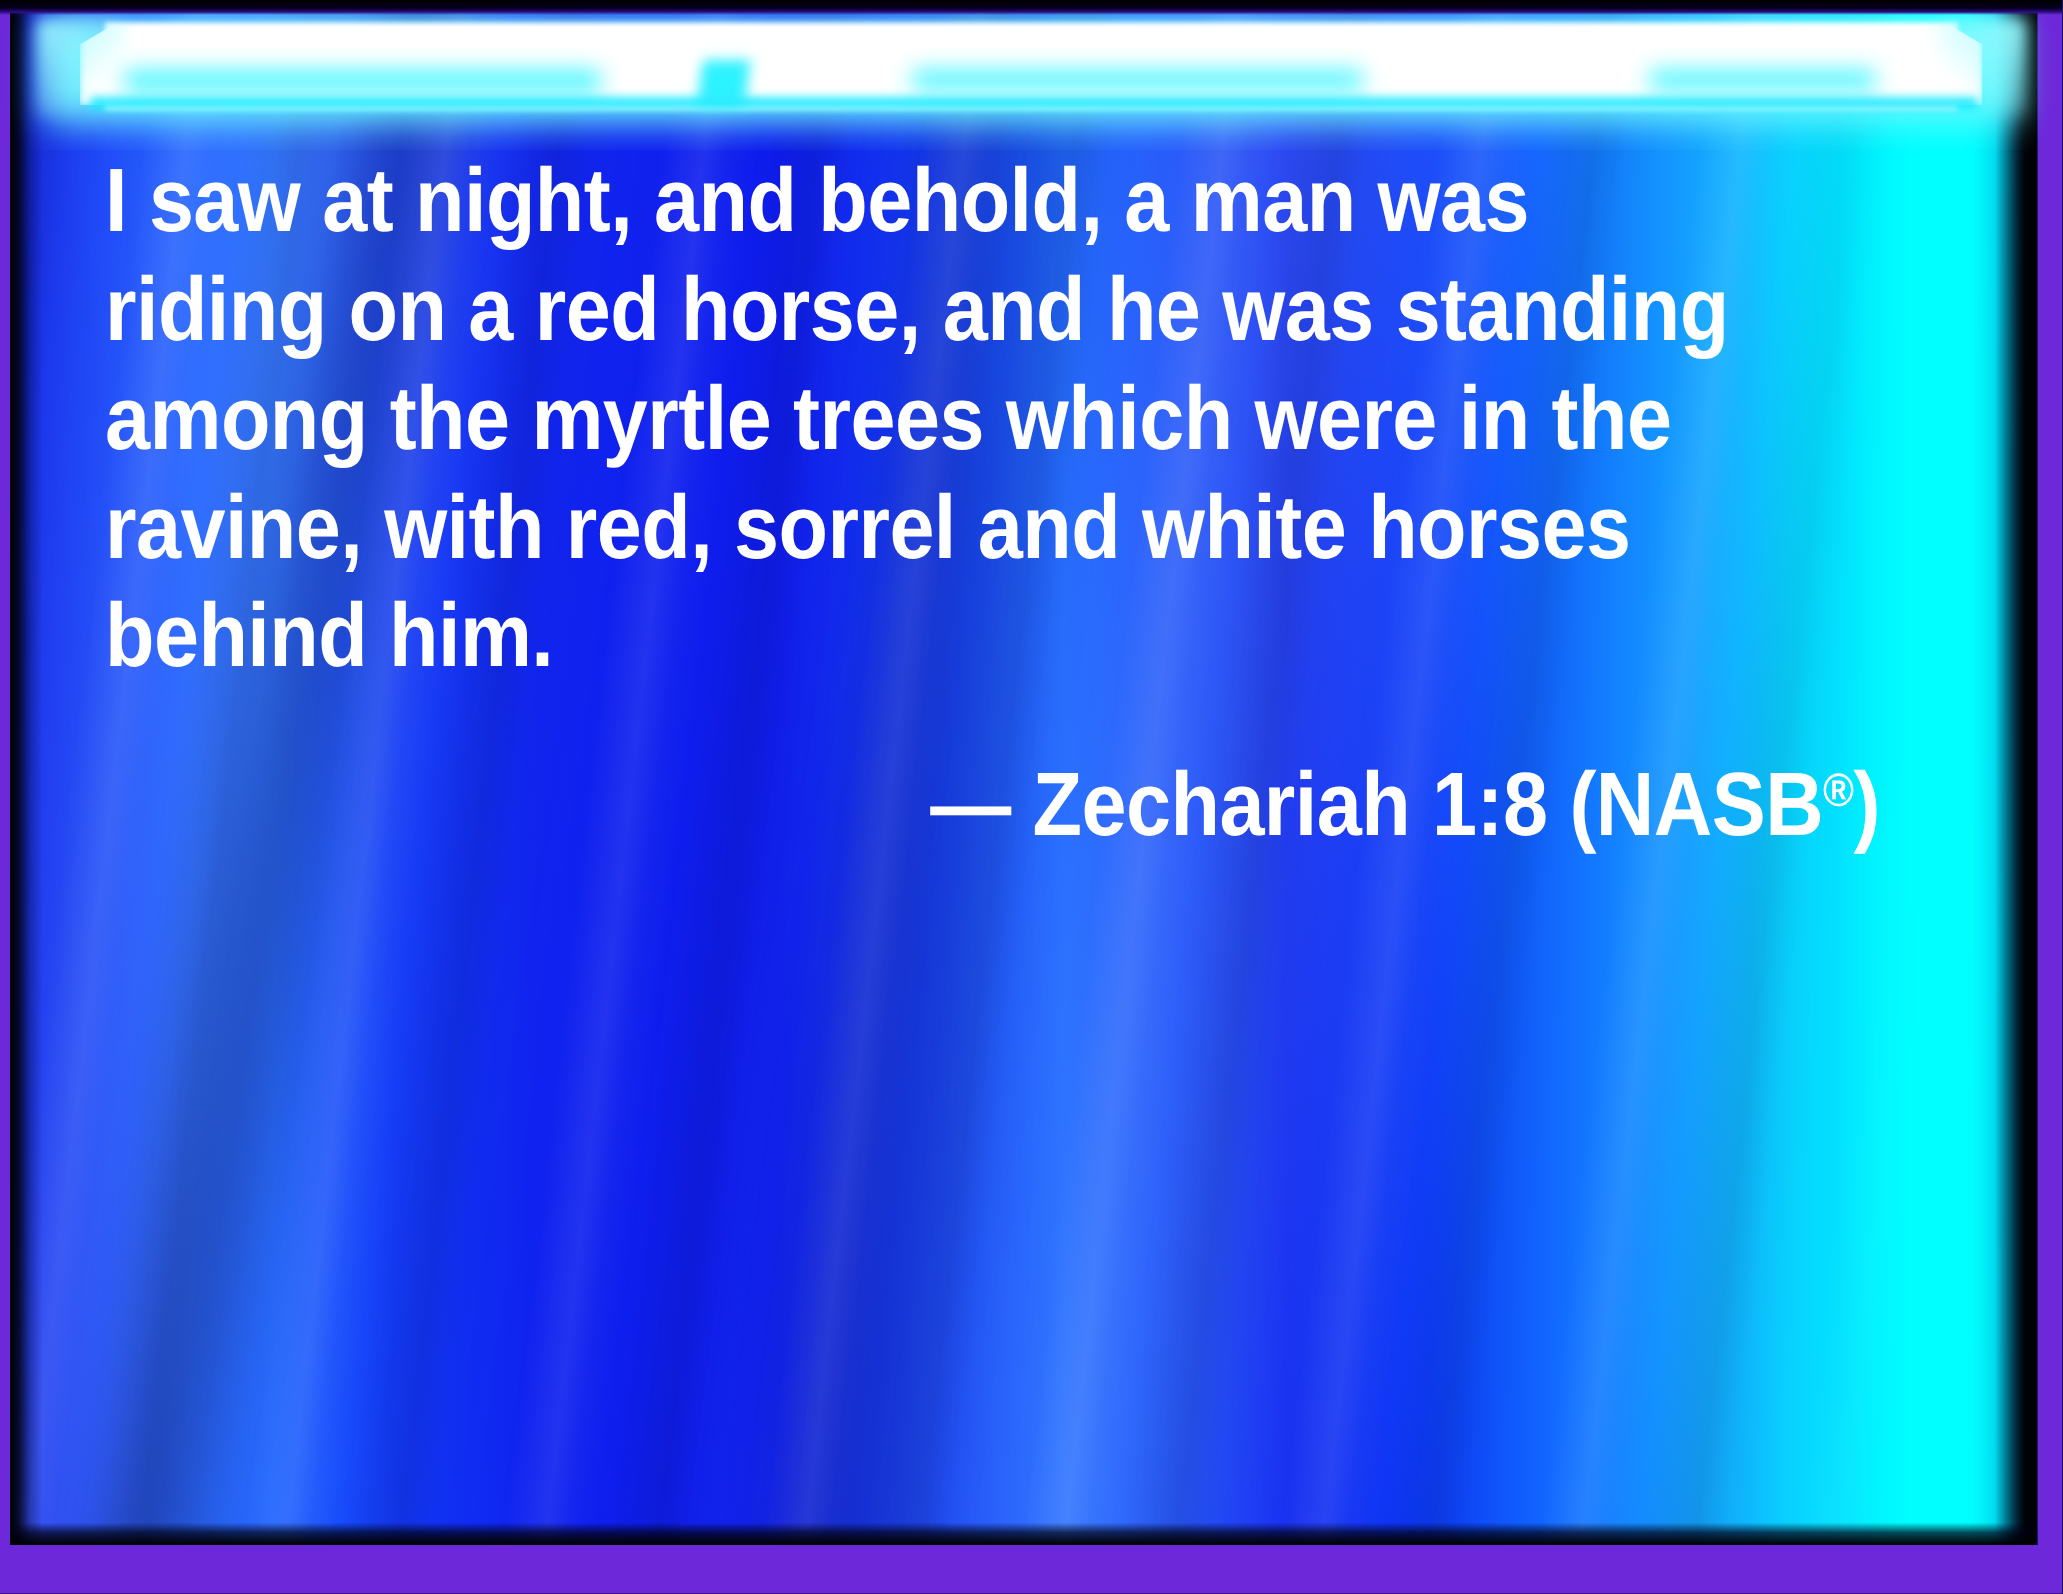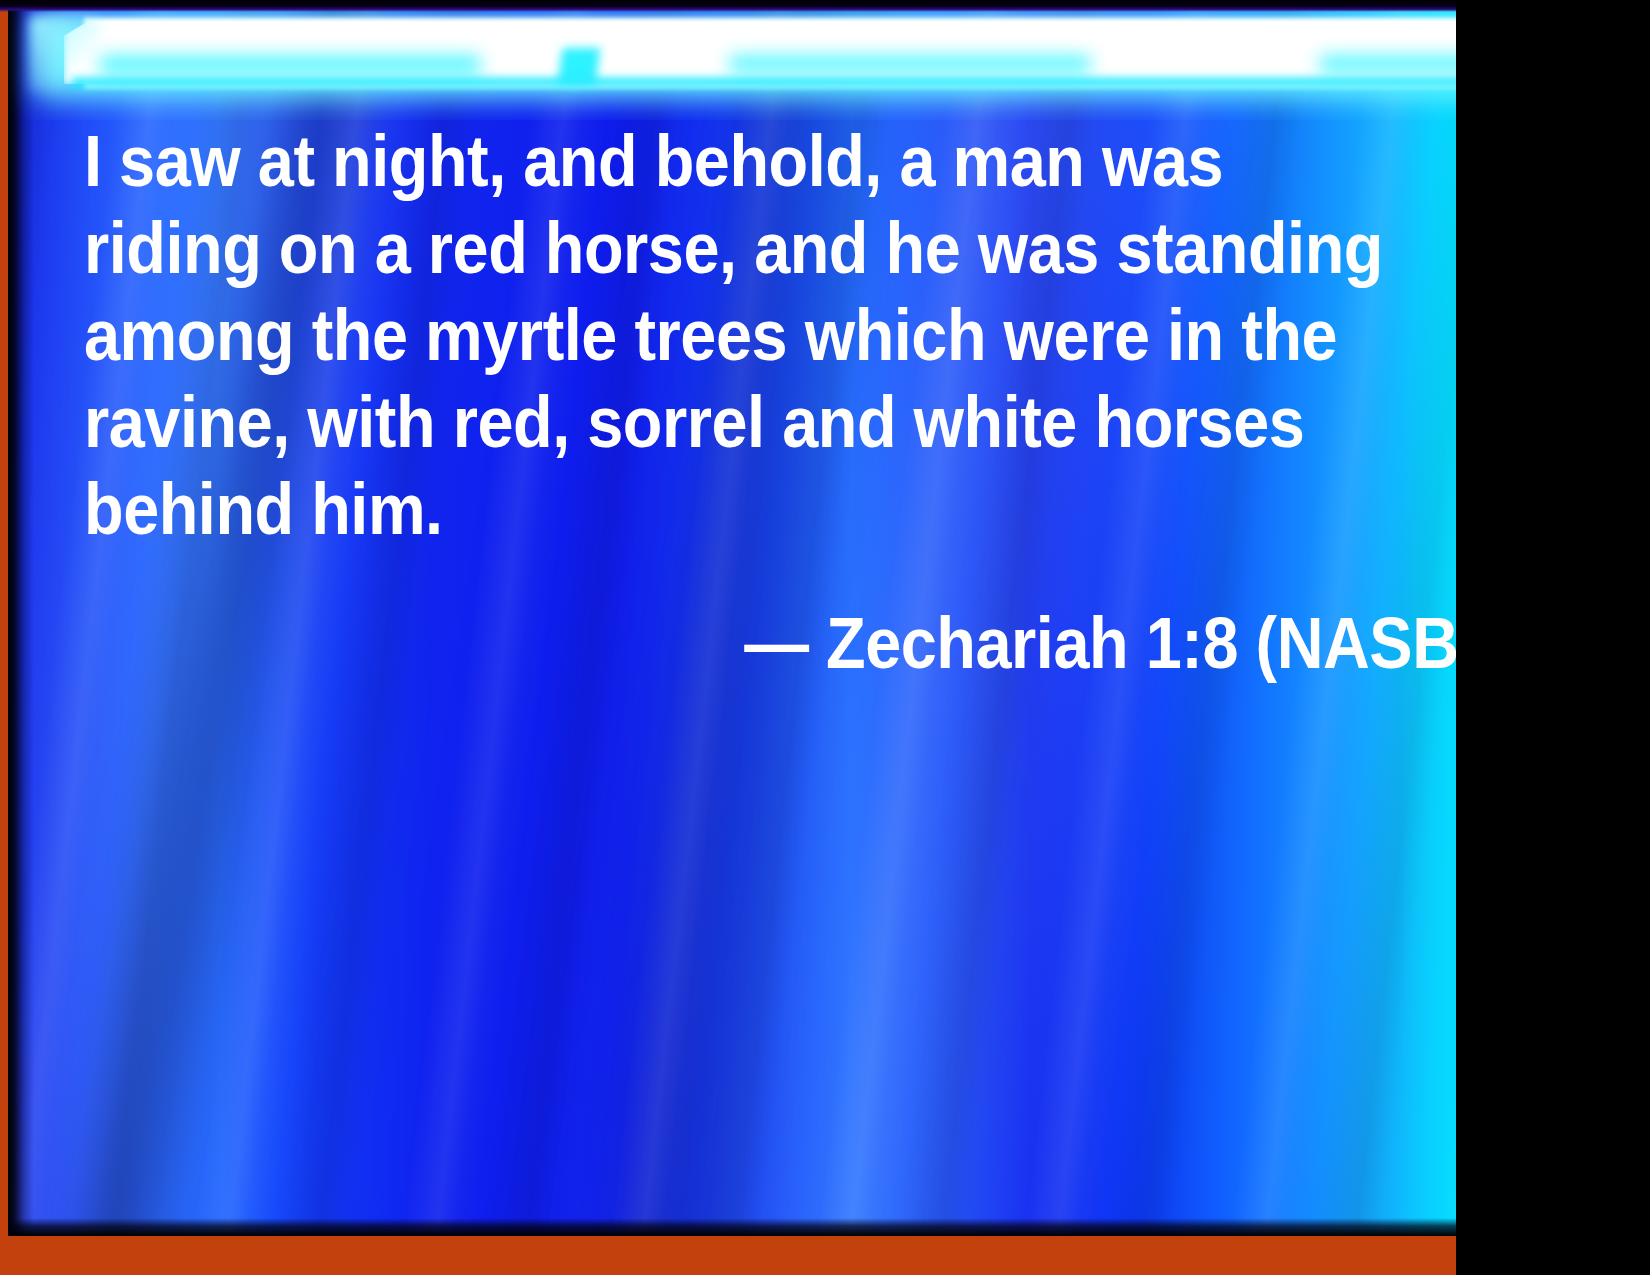--- a/index.html
+++ b/index.html
@@ -10,23 +10,23 @@
   }
   body {
     width: 1650px;
     height: 1275px;
     overflow: hidden;
     font-family: "Liberation Sans", sans-serif;
   }
 
   #slide {
     position: relative;
-    width: 1456px;
+    width: 1650px;
     height: 1275px;
-    background: #c2410c;
+    background: #6d28d9;
     overflow: hidden;
   }
 
   
   .bg-frame {
     position: absolute;
     left: 8px;
     top: 10px;
     width: 1622px;
     height: 1226px;

